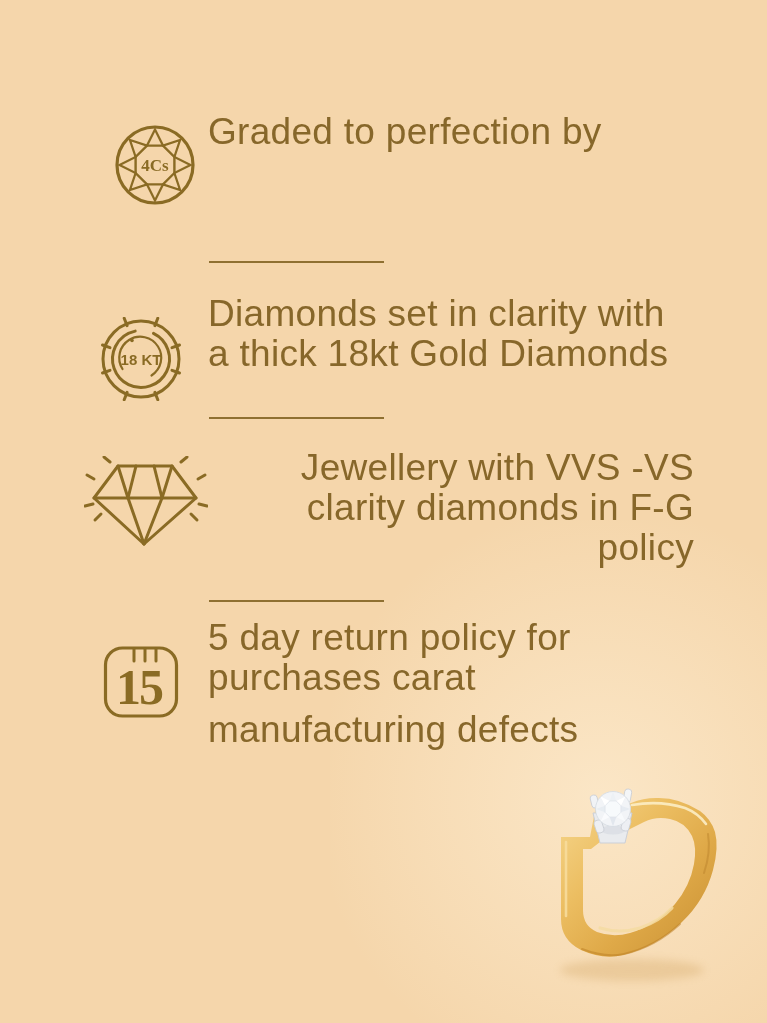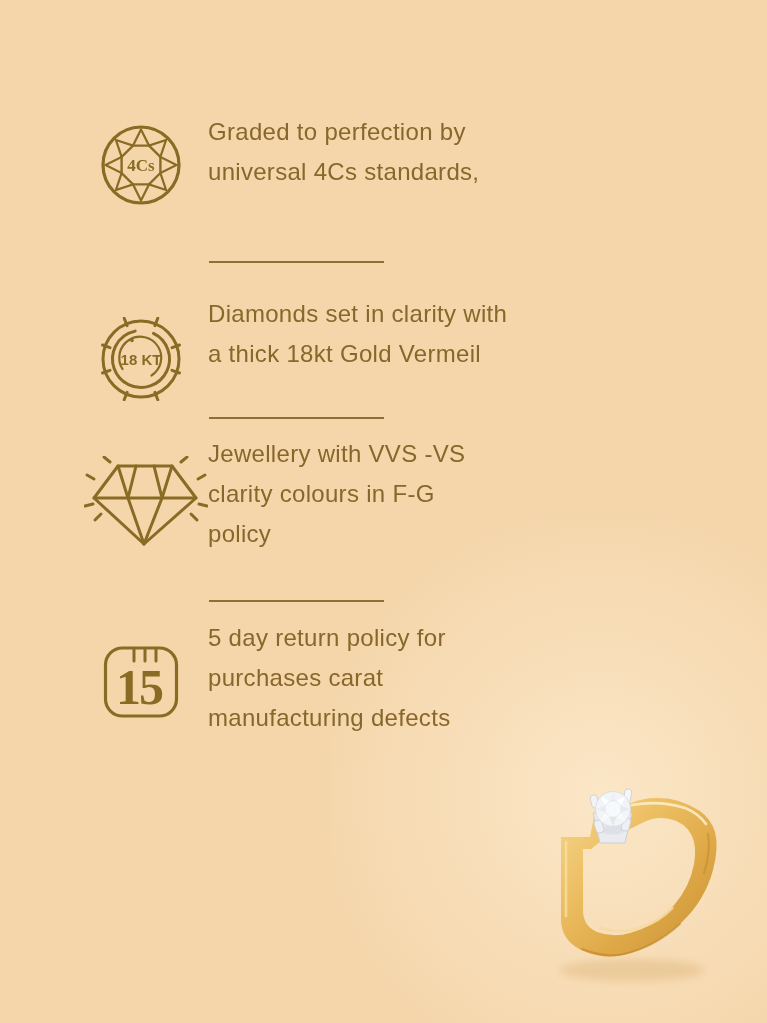--- a/index.html
+++ b/index.html
@@ -13,25 +13,25 @@
   
   .photo-wash {
     position:absolute; left:330px; top:520px; width:437px; height:503px;
     background:radial-gradient(ellipse at 62% 55%, rgba(252,233,203,0.85) 0%, rgba(252,233,203,0.35) 45%, rgba(245,214,171,0) 75%);
     pointer-events:none;
   }
 
   .icon-slot { position:absolute; }
   .feature-text {
     position:absolute; left:208px; width:486px;
-    font-size:24px; line-height:40px; letter-spacing:0.3px;
+    font-size:37px; line-height:40px; letter-spacing:0.3px;
     color:#87672A; font-weight:400;
   }
   .feature-text span { display:block; }
-  .para2 { display:block; margin-top:0; }
+  .para2 { display:block; margin-top:12px; }
 
   .divider {
     position:absolute; left:209px; width:175px; height:2px;
     background:#8F7031;
   }
 
   .gold-stroke { stroke:#8A6B24; fill:none; }
   .icon-serif-label {
     font-family:"Liberation Serif","DejaVu Serif",serif; font-weight:700; fill:#8A6B24;
   }
@@ -43,31 +43,30 @@
     letter-spacing:-2px;
   }
   .ring-photo { position:absolute; left:518px; top:758px; }
 </style>
 </head>
 <body>
 
 <div class="panel">
   <div class="photo-wash"></div>
 
-  <div class="icon-slot" style="left:99px; top:123px;">
+  <div class="icon-slot" style="left:113px; top:123px;">
     <svg width="84" height="84" viewBox="0 0 84 84">
       <circle class="gold-stroke" cx="42" cy="42" r="38" stroke-width="3.2"></circle>
       <polygon class="gold-stroke" stroke-width="2.4" points="61.4,50 50,61.4 34,61.4 22.6,50 22.6,34 34,22.6 50,22.6 61.4,34"></polygon>
       <polygon class="gold-stroke" stroke-width="2.2" points="77.5,42 61.4,50 67.1,67.1 50,61.4 42,77.5 34,61.4 16.9,67.1 22.6,50 6.5,42 22.6,34 16.9,16.9 34,22.6 42,6.5 50,22.6 67.1,16.9 61.4,34"></polygon>
       <text class="icon-serif-label" x="42" y="48" font-size="17" text-anchor="middle">4Cs</text>
     </svg>
   </div>
   <div class="feature-text" style="top:112px;">
     <span>Graded to perfection by</span>
-    <span>universal 4Cs standards,</span>
   </div>
   <div class="divider" style="top:261px;"></div>
 
   <div class="icon-slot" style="left:99px; top:317px;">
     <svg width="84" height="84" viewBox="0 0 84 84">
       <g class="gold-stroke" stroke-width="3" stroke-linecap="round">
         <circle cx="42" cy="42" r="38"></circle>
 
         <line x1="73" y1="30.7" x2="80.5" y2="28"></line>
         <line x1="55.9" y1="8.6" x2="58.8" y2="1.2"></line>
@@ -79,21 +78,21 @@
         <line x1="73" y1="53.3" x2="80.5" y2="56"></line>
         <circle cx="42" cy="42" r="28.5" stroke-dasharray="160 19" transform="rotate(-64 42 42)"></circle>
         <path d="M 23.5,52 A 21,21 0 1 1 52.5,58.5" stroke-width="2.2"></path>
       </g>
       <circle cx="33" cy="23.5" r="1.8" fill="#8A6B24"></circle>
       <text class="icon-sans-label" x="42" y="47.5" font-size="15" text-anchor="middle">18 KT</text>
     </svg>
   </div>
   <div class="feature-text" style="top:294px;">
     <span>Diamonds set in clarity with</span>
-    <span>a thick 18kt Gold Vermeil</span>
+    <span>a thick 18kt Gold Diamonds</span>
   </div>
   <div class="divider" style="top:417px;"></div>
 
   <div class="icon-slot" style="left:84px; top:456px;">
     <svg width="124" height="94" viewBox="0 0 124 94">
       <g class="gold-stroke" stroke-width="3" stroke-linejoin="round" stroke-linecap="round">
         <polygon points="10,42 34,10 88,10 112,42 60,88"></polygon>
         <line x1="10" y1="42" x2="112" y2="42"></line>
         <line x1="34" y1="10" x2="44" y2="42"></line>
         <line x1="52" y1="10" x2="44" y2="42"></line>
@@ -106,23 +105,23 @@
         <line x1="3" y1="19" x2="10" y2="23"></line>
         <line x1="1" y1="50" x2="9" y2="48"></line>
         <line x1="11" y1="64" x2="17" y2="58"></line>
         <line x1="103" y1="1" x2="97" y2="6"></line>
         <line x1="121" y1="19" x2="114" y2="23"></line>
         <line x1="123" y1="50" x2="115" y2="48"></line>
         <line x1="113" y1="64" x2="107" y2="58"></line>
       </g>
     </svg>
   </div>
-  <div class="feature-text" style="top:434px;">
+  <div class="feature-text" style="top:448px;text-align:right;">
     <span>Jewellery with VVS -VS</span>
-    <span>clarity colours in F-G</span>
+    <span>clarity diamonds in F-G</span>
     <span>policy</span>
   </div>
   <div class="divider" style="top:600px;"></div>
 
   <div class="icon-slot" style="left:103px; top:644px;text-align:right;">
     <svg width="76" height="76" viewBox="0 0 76 76">
       <rect class="gold-stroke" x="2.5" y="4" width="71" height="68" rx="17" stroke-width="3.2"></rect>
       <g class="gold-stroke" stroke-width="3" stroke-linecap="round">
         <line x1="31" y1="5" x2="31" y2="17"></line>
         <line x1="42" y1="5" x2="42" y2="17"></line>

